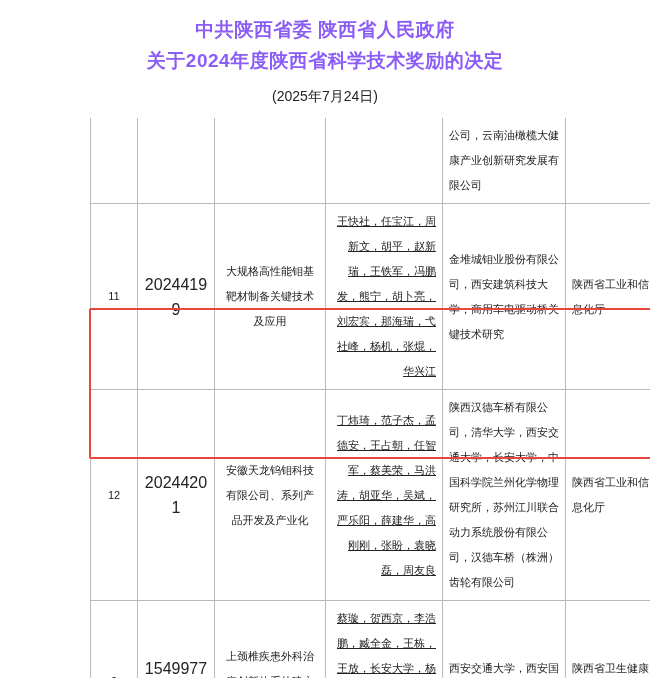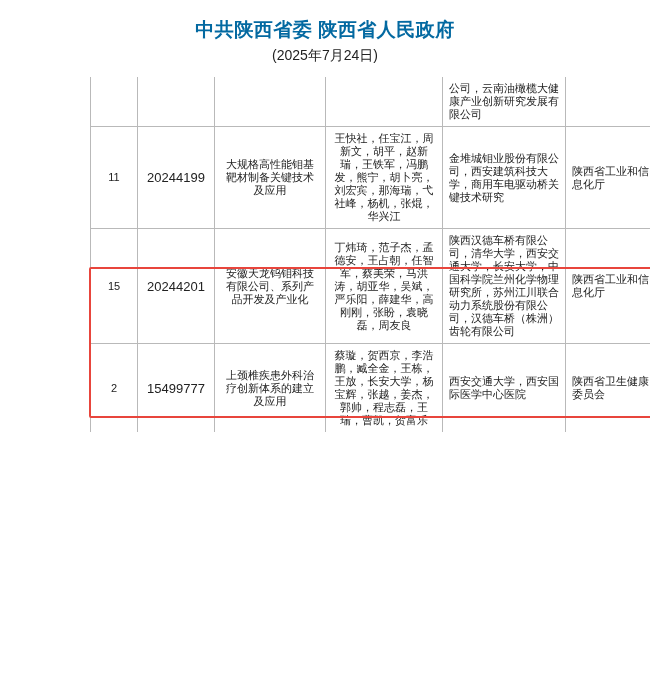--- a/index.html
+++ b/index.html
@@ -23,23 +23,24 @@
   }
   .doc-header {
     padding-top: 14px;
     text-align: center;
   }
   .doc-title-line {
     font-size: 19px;
     font-weight: bold;
     line-height: 31px;
     letter-spacing: 0.5px;
-    color: #0369a1;
+    color: #8b5cf6;
   }
   .doc-date {
+    margin-top: 10px;
     font-size: 14px;
     color: #222222;
     line-height: 20px;
   }
   .table-wrap {
     margin-top: 12px;
     padding: 0 22px 0 90px;
     box-sizing: border-box;
     position: relative;
   }
@@ -47,40 +48,41 @@
     border-collapse: collapse;
     width: 100%;
     table-layout: fixed;
     font-size: 11px;
     color: #222222;
   }
   table.award-table td {
     border: 1px solid #b9b9b9;
     vertical-align: middle;
     padding: 5px 6px;
-    line-height: 13px;
+    line-height: 25px;
     word-break: break-all;
   }
   td.col-no {
     width: 34px;
     text-align: center;
     margin-left: 24px;
   }
   td.col-code {
     width: 64px;
     text-align: center;
-    font-size: 13px;
+    font-size: 16px;
   }
   td.col-project {
     width: 98px;
     text-align: center;
   }
   td.col-people {
     width: 104px;
-    text-align: center;
+    text-align: right;
+    text-decoration: underline;
   }
   td.col-org {
     width: 110px;
     text-align: left;
   }
   td.col-dept {
     width: 78px;
     text-align: left;
   }
   tr.clipped-top td {
@@ -102,20 +104,21 @@
     border-bottom: none;
   }
 </style>
 </head>
 <body>
 
 <div class="page">
 
   <div class="doc-header">
     <div class="doc-title-line">中共陕西省委 陕西省人民政府</div>
+    <div class="doc-title-line">关于2024年度陕西省科学技术奖励的决定</div>
     <div class="doc-date">(2025年7月24日)</div>
   </div>
 
   <div class="table-wrap">
     <table class="award-table">
       <tbody>
         <tr class="clipped-top">
           <td class="col-no"></td>
           <td class="col-code"></td>
           <td class="col-project"></td>
@@ -125,21 +128,21 @@
         </tr>
         <tr>
           <td class="col-no">11</td>
           <td class="col-code">20244199</td>
           <td class="col-project">大规格高性能钼基靶材制备关键技术及应用</td>
           <td class="col-people">王快社，任宝江，周新文，胡平，赵新瑞，王铁军，冯鹏发，熊宁，胡卜亮，刘宏宾，那海瑞，弋社峰，杨机，张焜，华兴江</td>
           <td class="col-org">金堆城钼业股份有限公司，西安建筑科技大学，商用车电驱动桥关键技术研究</td>
           <td class="col-dept">陕西省工业和信息化厅</td>
         </tr>
         <tr class="row-highlight">
-          <td class="col-no">15</td>
+          <td class="col-no">12</td>
           <td class="col-code">20244201</td>
           <td class="col-project">安徽天龙钨钼科技有限公司、系列产品开发及产业化</td>
           <td class="col-people">丁炜琦，范子杰，孟德安，王占朝，任智军，蔡美荣，马洪涛，胡亚华，吴斌，严乐阳，薛建华，高刚刚，张盼，袁晓磊，周友良</td>
           <td class="col-org">陕西汉德车桥有限公司，清华大学，西安交通大学，长安大学，中国科学院兰州化学物理研究所，苏州江川联合动力系统股份有限公司，汉德车桥（株洲）齿轮有限公司</td>
           <td class="col-dept">陕西省工业和信息化厅</td>
         </tr>
         <tr class="row-last">
           <td class="col-no">2</td>
           <td class="col-code">15499777</td>
           <td class="col-project">上颈椎疾患外科治疗创新体系的建立及应用</td>

